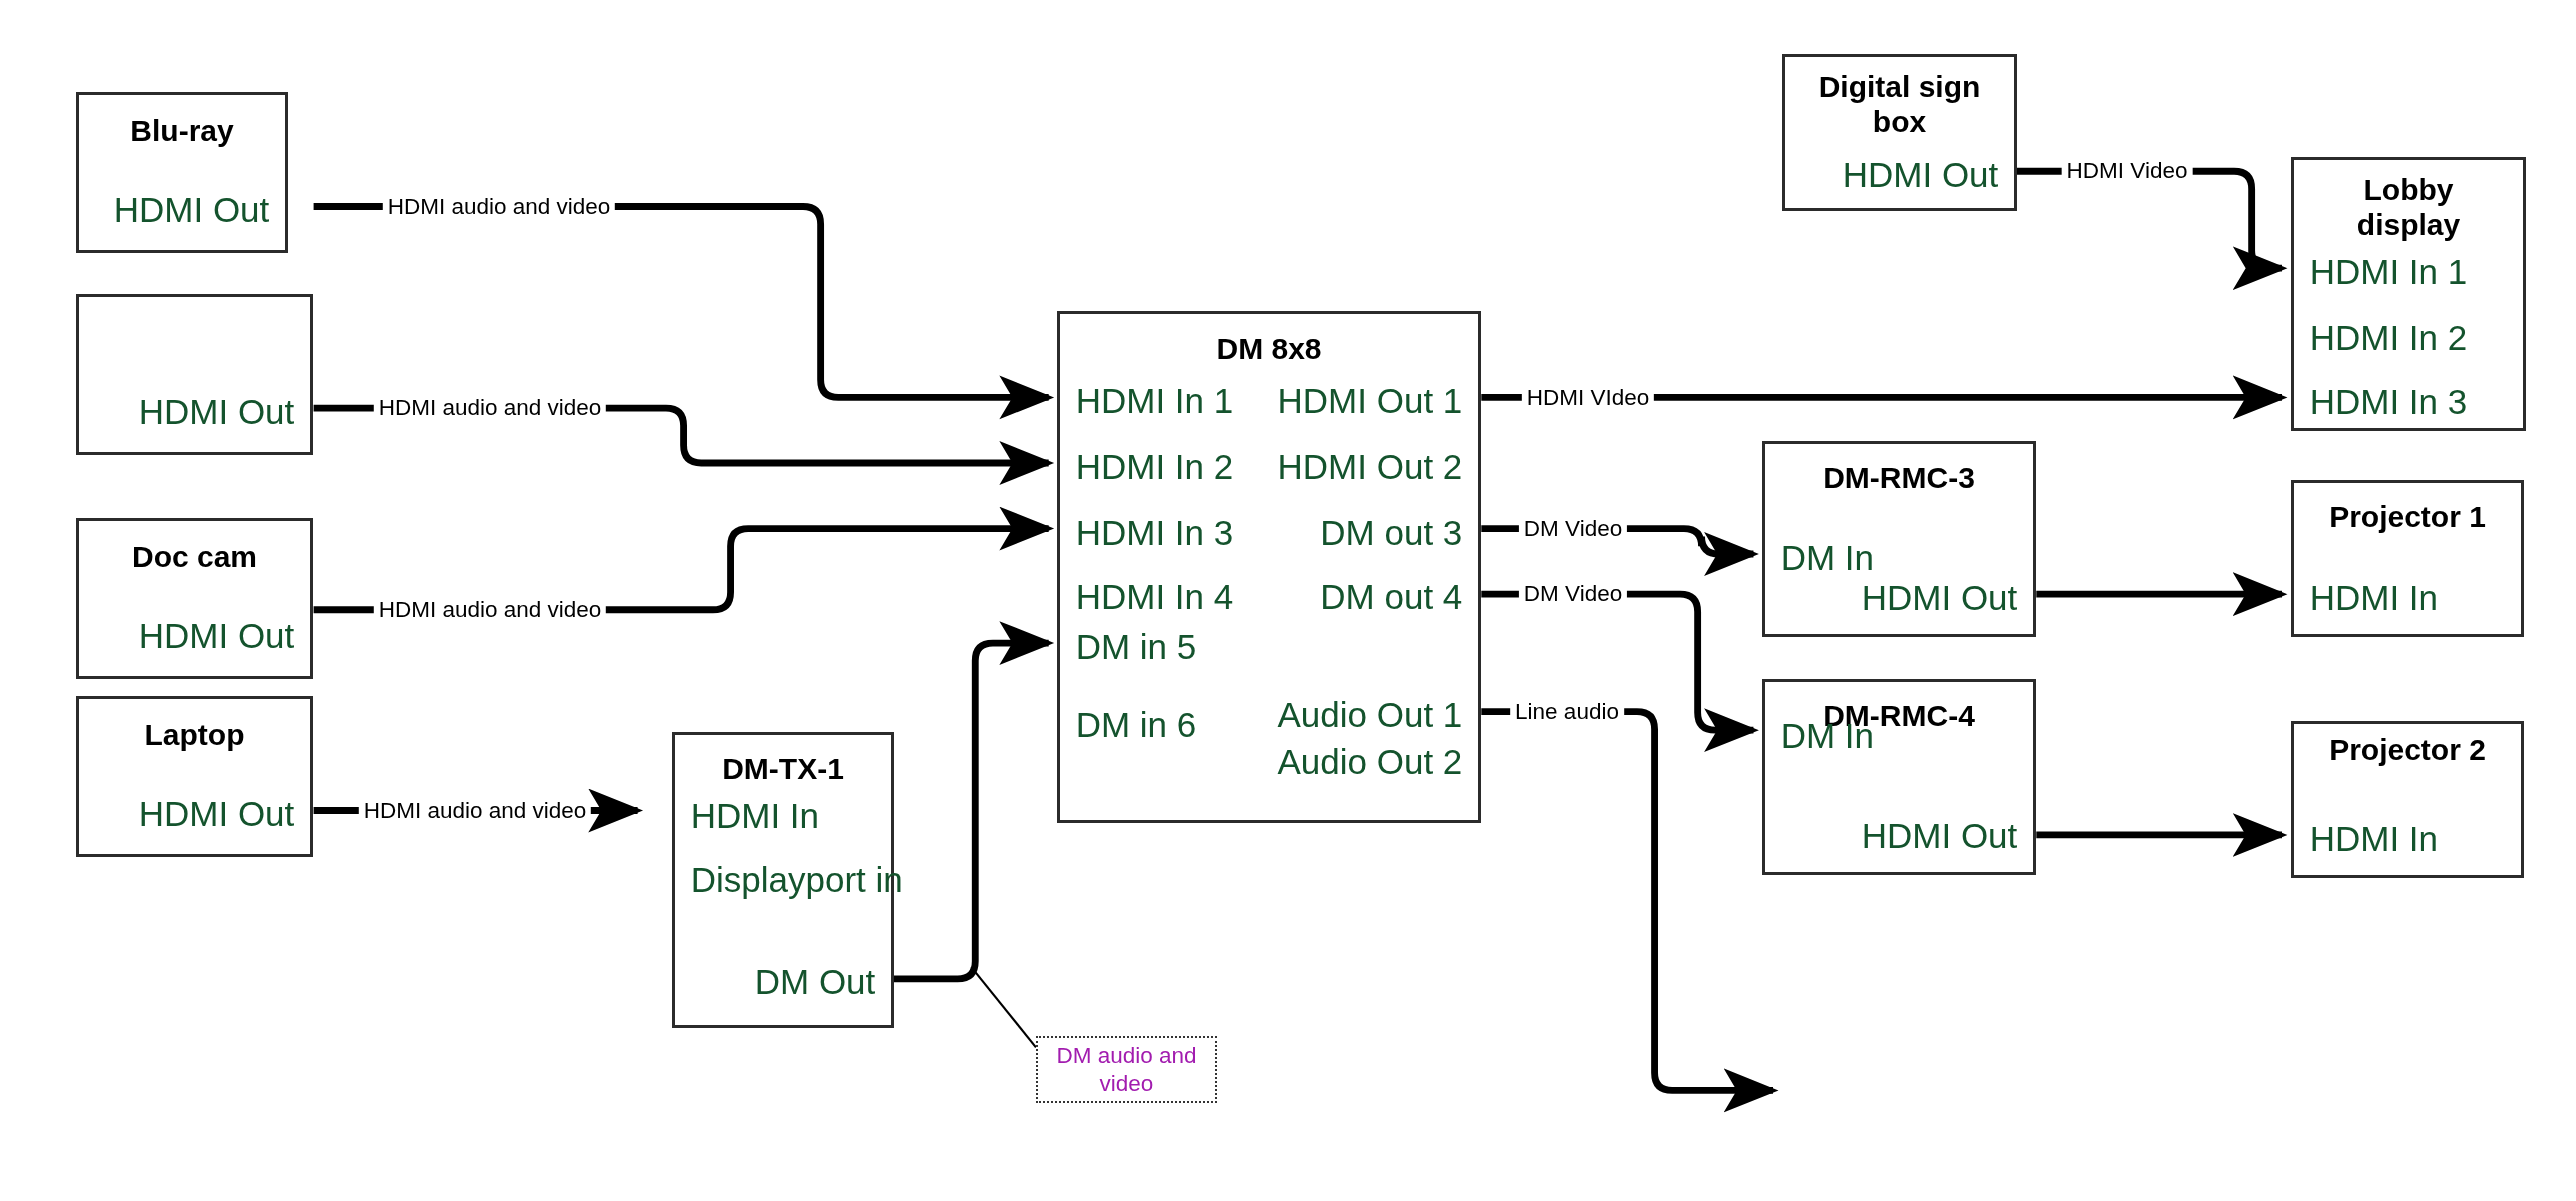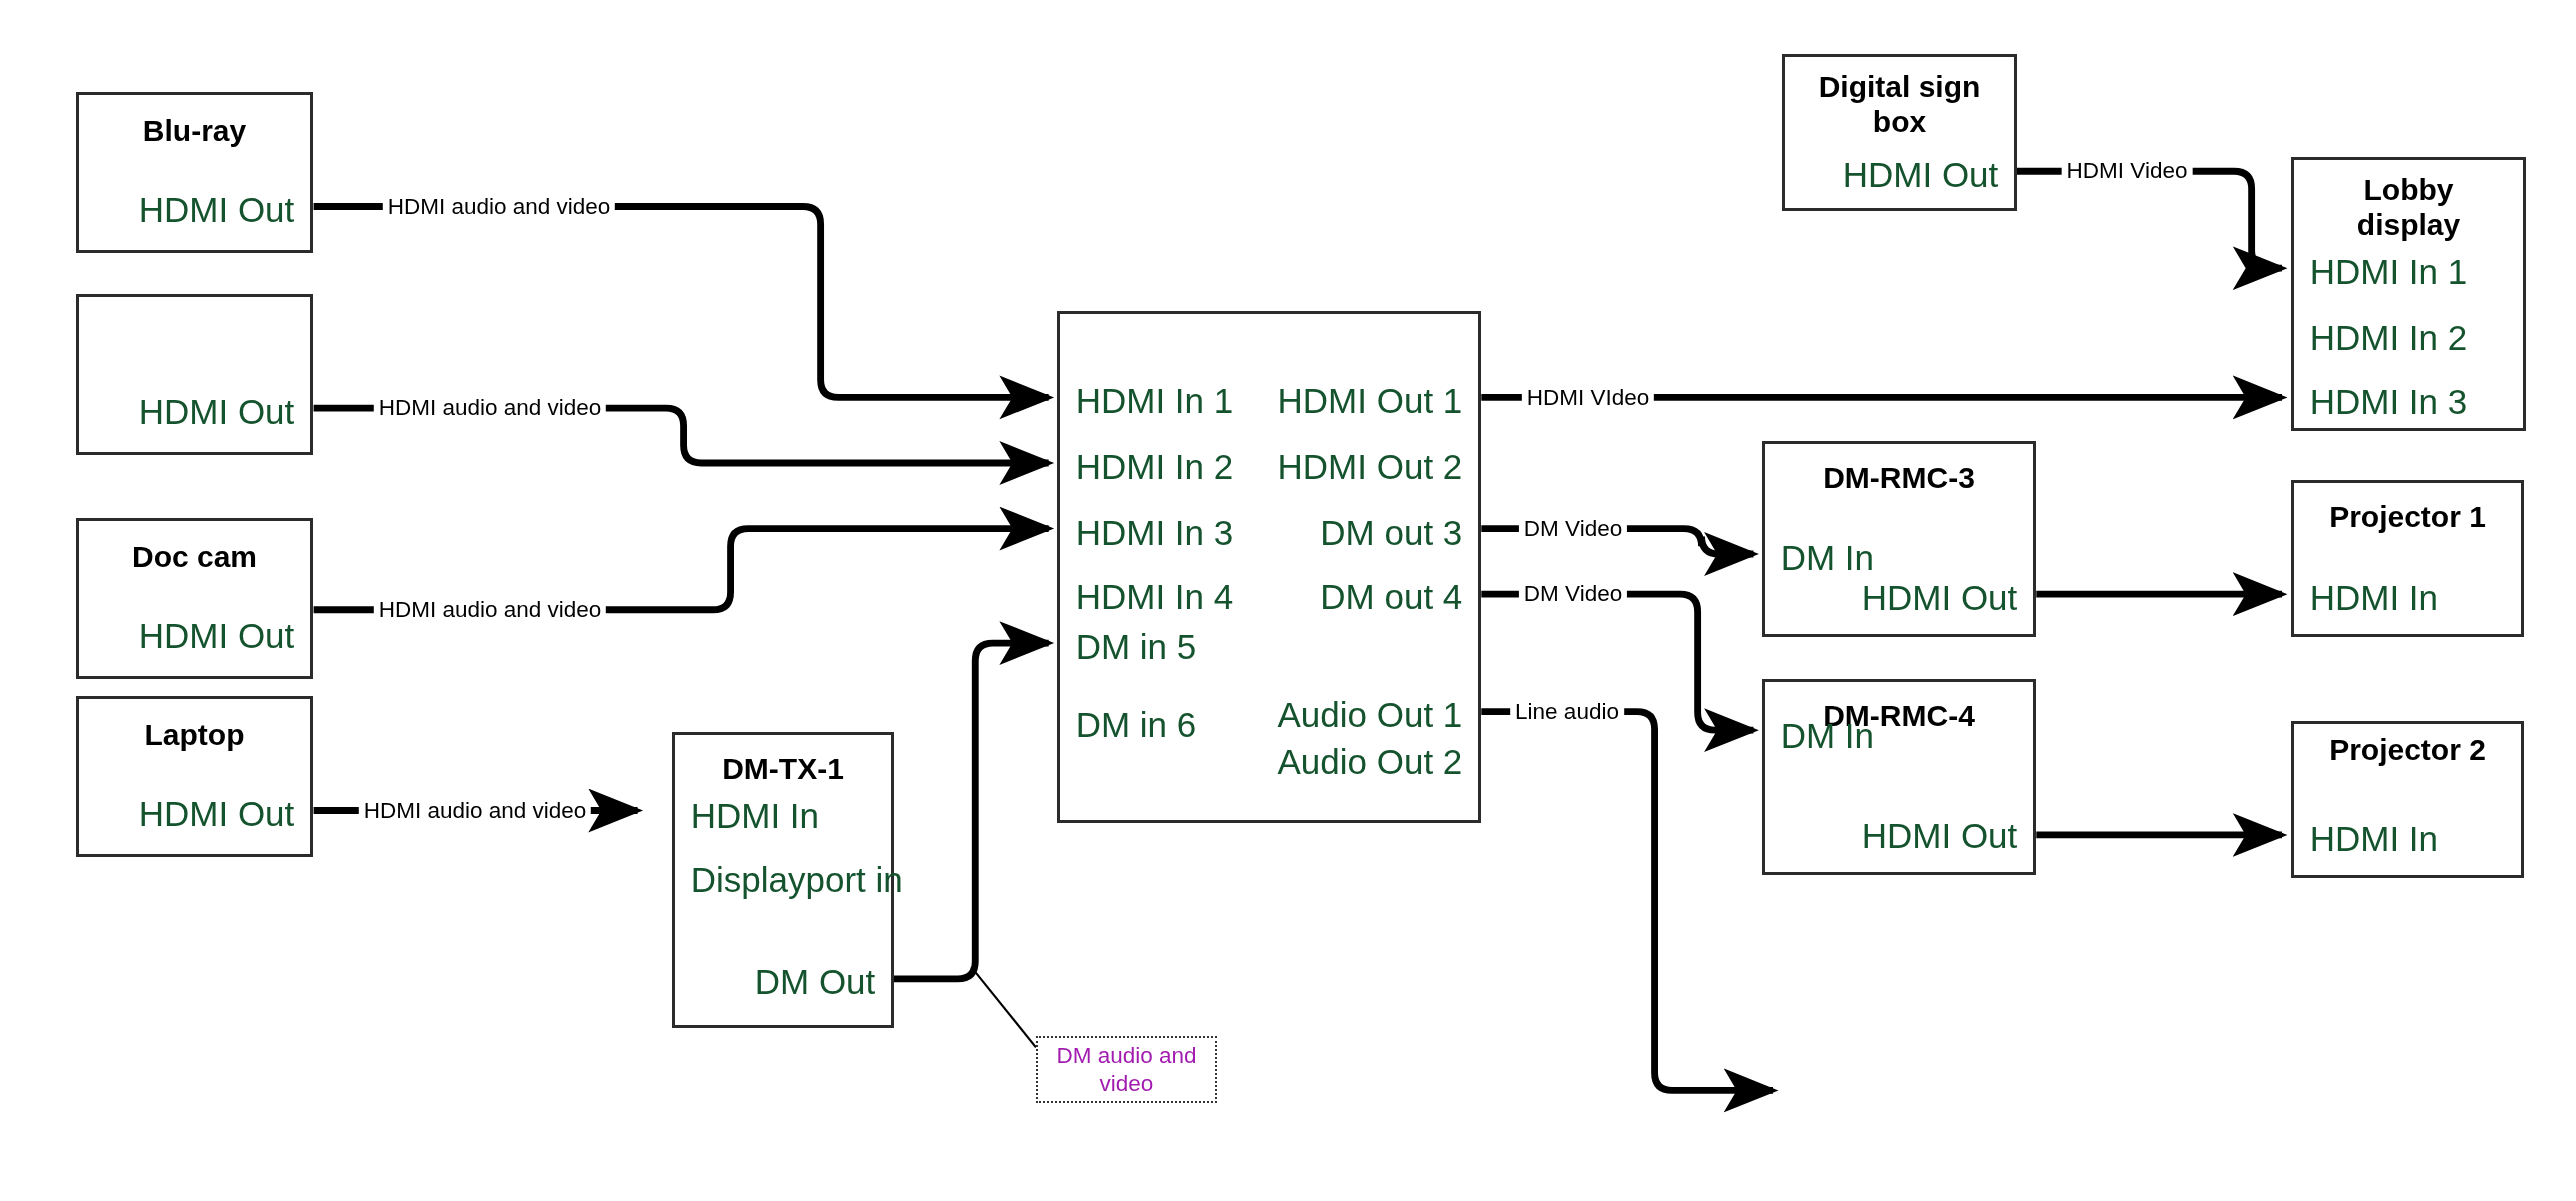--- a/index.html
+++ b/index.html
@@ -119,21 +119,21 @@
 
     <path d="M1513,607 L1716,607 Q1734,607 1734,625 L1734,728 Q1734,746 1752,746 L1791,746" fill="none" stroke="#000000" stroke-width="7" marker-end="url(#arrow)"></path>
 
     <path d="M1513,727 L1672,727 Q1690,727 1690,745 L1690,1096 Q1690,1114 1708,1114 L1811,1114" fill="none" stroke="#000000" stroke-width="7" marker-end="url(#arrow)"></path>
 
     <path d="M2080,607 L2331,607" fill="none" stroke="#000000" stroke-width="7" marker-end="url(#arrow)"></path>
 
     <path d="M2080,853 L2331,853" fill="none" stroke="#000000" stroke-width="7" marker-end="url(#arrow)"></path>
   </svg>
 
-  <div class="node" style="left:76px; top:92px; width:237px; height:161px;">
+  <div class="node" style="left:76px; top:92px; width:212px; height:161px;">
     <div class="node-title" style="top:17.6px;">Blu-ray</div>
     <div class="port right" style="top:99px;">HDMI Out</div>
   </div>
 
   <div class="node" style="left:76px; top:294px; width:237px; height:161px;">
     <div class="port right" style="top:99px;">HDMI Out</div>
   </div>
 
   <div class="node" style="left:76px; top:518px; width:237px; height:161px;">
     <div class="node-title" style="top:17.6px;">Doc cam</div>
@@ -146,20 +146,21 @@
   </div>
 
   <div class="node" style="left:672px; top:732px; width:222px; height:296px;">
     <div class="node-title" style="top:15.7px;">DM-TX-1</div>
     <div class="port left" style="top:65px;">HDMI In</div>
     <div class="port left" style="top:129px;">Displayport in</div>
     <div class="port right" style="top:231px;">DM Out</div>
   </div>
 
   <div class="node" style="left:1057px; top:311px; width:424px; height:512px;">
+    <div class="node-title" style="top:16.6px;">DM 8x8</div>
 
     <div class="port left" style="top:71px;">HDMI In 1</div>
     <div class="port left" style="top:137px;">HDMI In 2</div>
     <div class="port left" style="top:203px;">HDMI In 3</div>
     <div class="port left" style="top:267px;">HDMI In 4</div>
     <div class="port left" style="top:317px;">DM in 5</div>
     <div class="port left" style="top:395px;">DM in 6</div>
 
     <div class="port right" style="top:71px;">HDMI Out 1</div>
     <div class="port right" style="top:137px;">HDMI Out 2</div>

